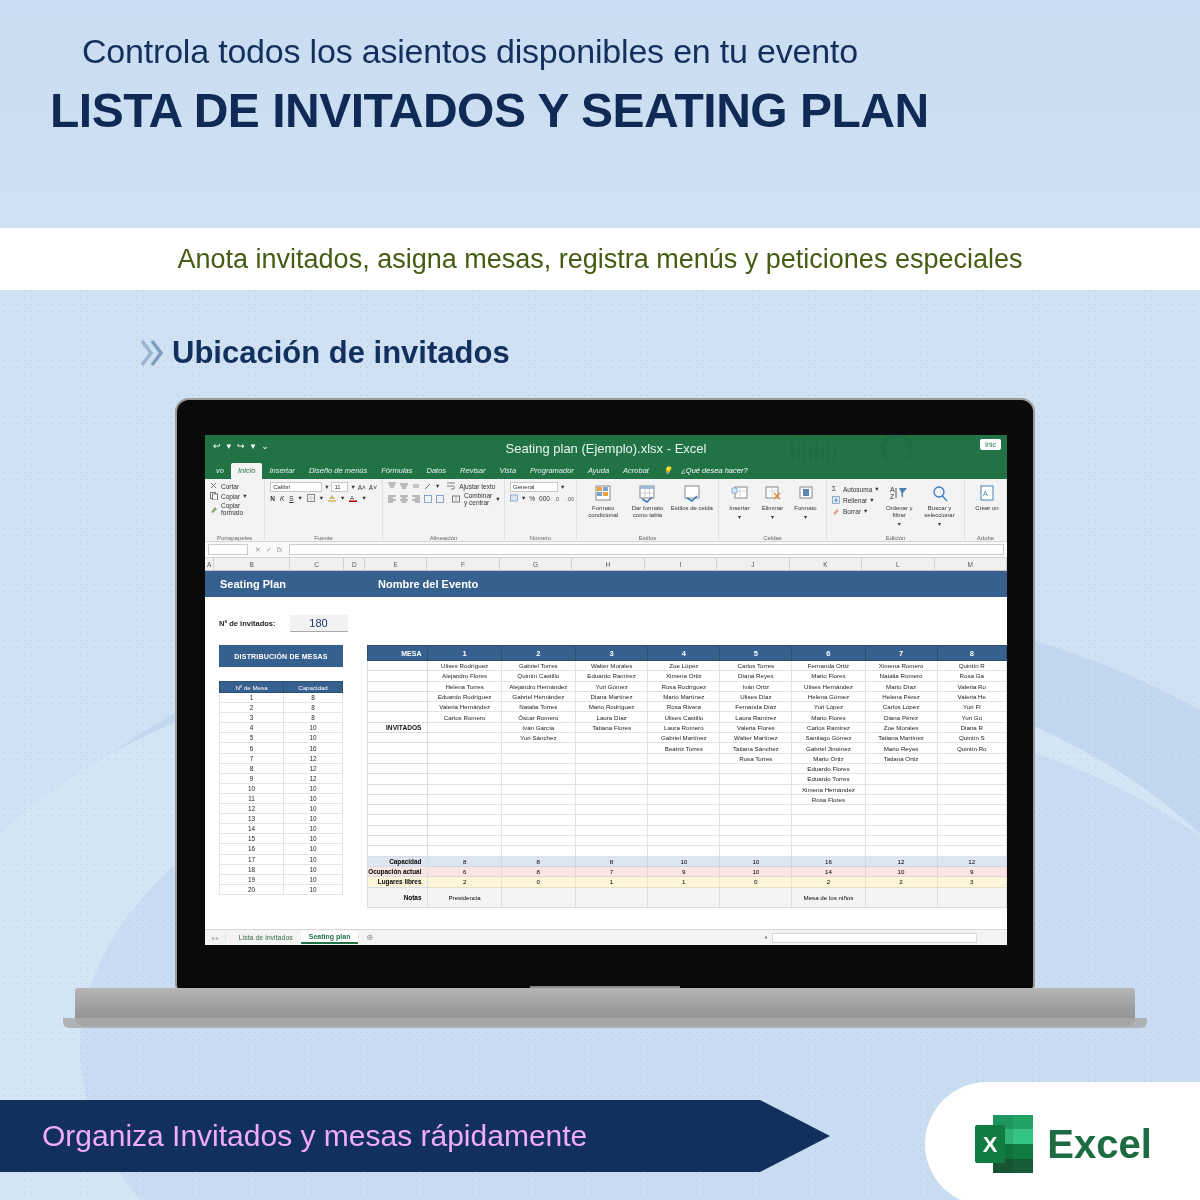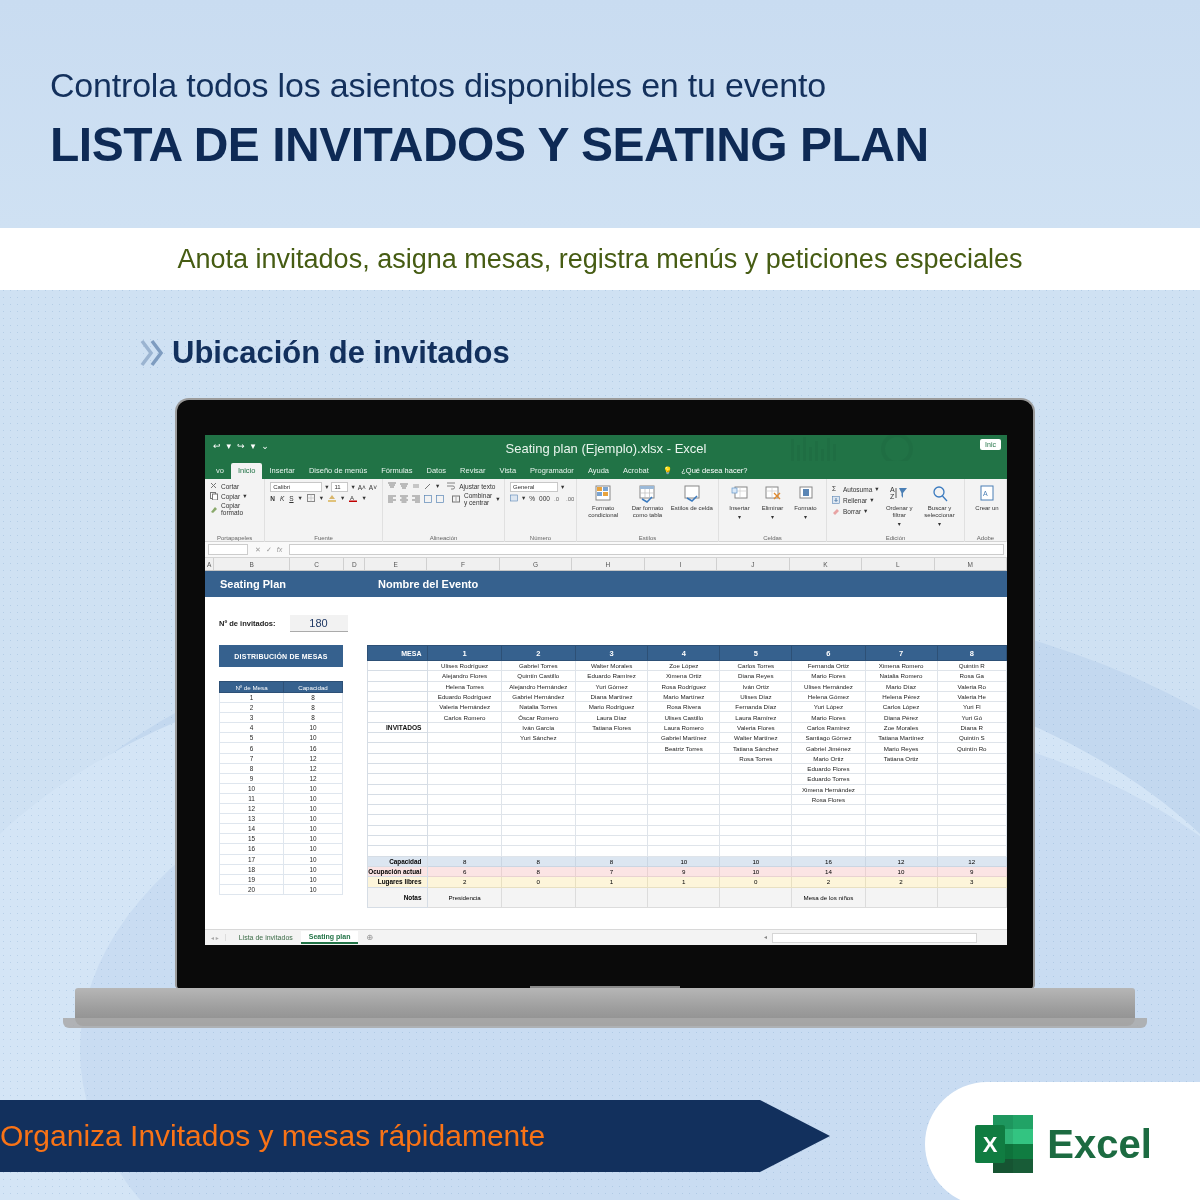--- a/index.html
+++ b/index.html
@@ -28,22 +28,23 @@
   .swoosh.c { width:1250px; height:700px; left:80px;  top:700px; background:#bfd6ee; opacity:.55;}
 
   
   .header {
     position:absolute; left:0; top:0; width:1200px; height:228px;
     background:linear-gradient(180deg,#c9dcf1 0%, #cfe1f3 100%);
     padding-left:50px;
   }
   .header-sub {
     font-size:34px; color:#13305c; font-weight:400;
-    padding-top:66px; letter-spacing:-.2px;
+    padding-top:32px; letter-spacing:-.2px;
     font-family:"Liberation Sans", sans-serif;
+    margin-left:32px;
   }
   .header-title {
     font-size:48px; color:#0e2a55; font-weight:bold;
     padding-top:12px; letter-spacing:-.5px;
     font-family:"Liberation Sans", sans-serif;
   }
   .band {
     position:absolute; left:0; top:228px; width:1200px; height:62px;
     background:#ffffff; display:flex; align-items:center; justify-content:center;
   }
@@ -94,21 +95,21 @@
   .x-title .qat { position:absolute; left:8px; top:6px; display:flex; gap:6px; align-items:center; color:#fff; font-size:9px;}
   .x-title .doc { position:absolute; left:0; right:0; text-align:center; font-size:13px; color:#eaf5ee; }
   .x-title .signin {
     position:absolute; right:6px; top:4px; background:#fff; color:#217346;
     font-size:7px; padding:2px 5px; border-radius:2px;
   }
   .x-title-graphic { position:absolute; right:60px; top:0; height:26px; width:160px; opacity:.20; overflow:hidden;}
 
   .x-tabs {
     height:18px; background:#217346; display:flex; align-items:flex-end;
-    padding-left:4px; gap:0;
+    padding-left:4px; gap:0;font-style:italic;
   }
   .x-tab {
     font-size:7.5px; color:#e7f3ec; padding:3px 7px 4px 7px; white-space:nowrap;
   }
   .x-tab.active { background:#f3f3f3; color:#217346; font-weight:normal; border-radius:2px 2px 0 0; }
   .x-tab.tell { color:#ffffff; }
 
   .x-ribbon {
     height:63px; background:#f3f3f3; border-bottom:1px solid #d4d4d4;
     display:flex; position:relative;
@@ -222,21 +223,21 @@
   .hs-left { position:absolute; right:240px; top:3px; font-size:6px; color:#888;}
 
   
   .footer-wrap { position:absolute; left:0; top:1086px; width:1200px; height:114px; }
   .footer-ribbon {
     position:absolute; left:0; top:14px; height:72px; width:830px;
     background:#12305d;
     clip-path: polygon(0 0, 760px 0, 830px 36px, 760px 72px, 0 72px);
     display:flex; align-items:center;
   }
-  .footer-text { color:#f97316; font-size:30px; }
+  .footer-text { color:#f0abfc; font-size:30px; padding-left:42px; }
   .footer-circle {
     position:absolute; right:0; top:-4px; width:275px; height:124px;
     background:#fff; border-radius:140px 0 0 140px;
     display:flex; align-items:center; justify-content:center; gap:12px;
   }
   .xl-logo { width:62px; height:62px; position:relative; }
   .xl-word { font-size:40px; font-weight:bold; color:#1c6b41; }
 </style>
 </head>
 <body>

